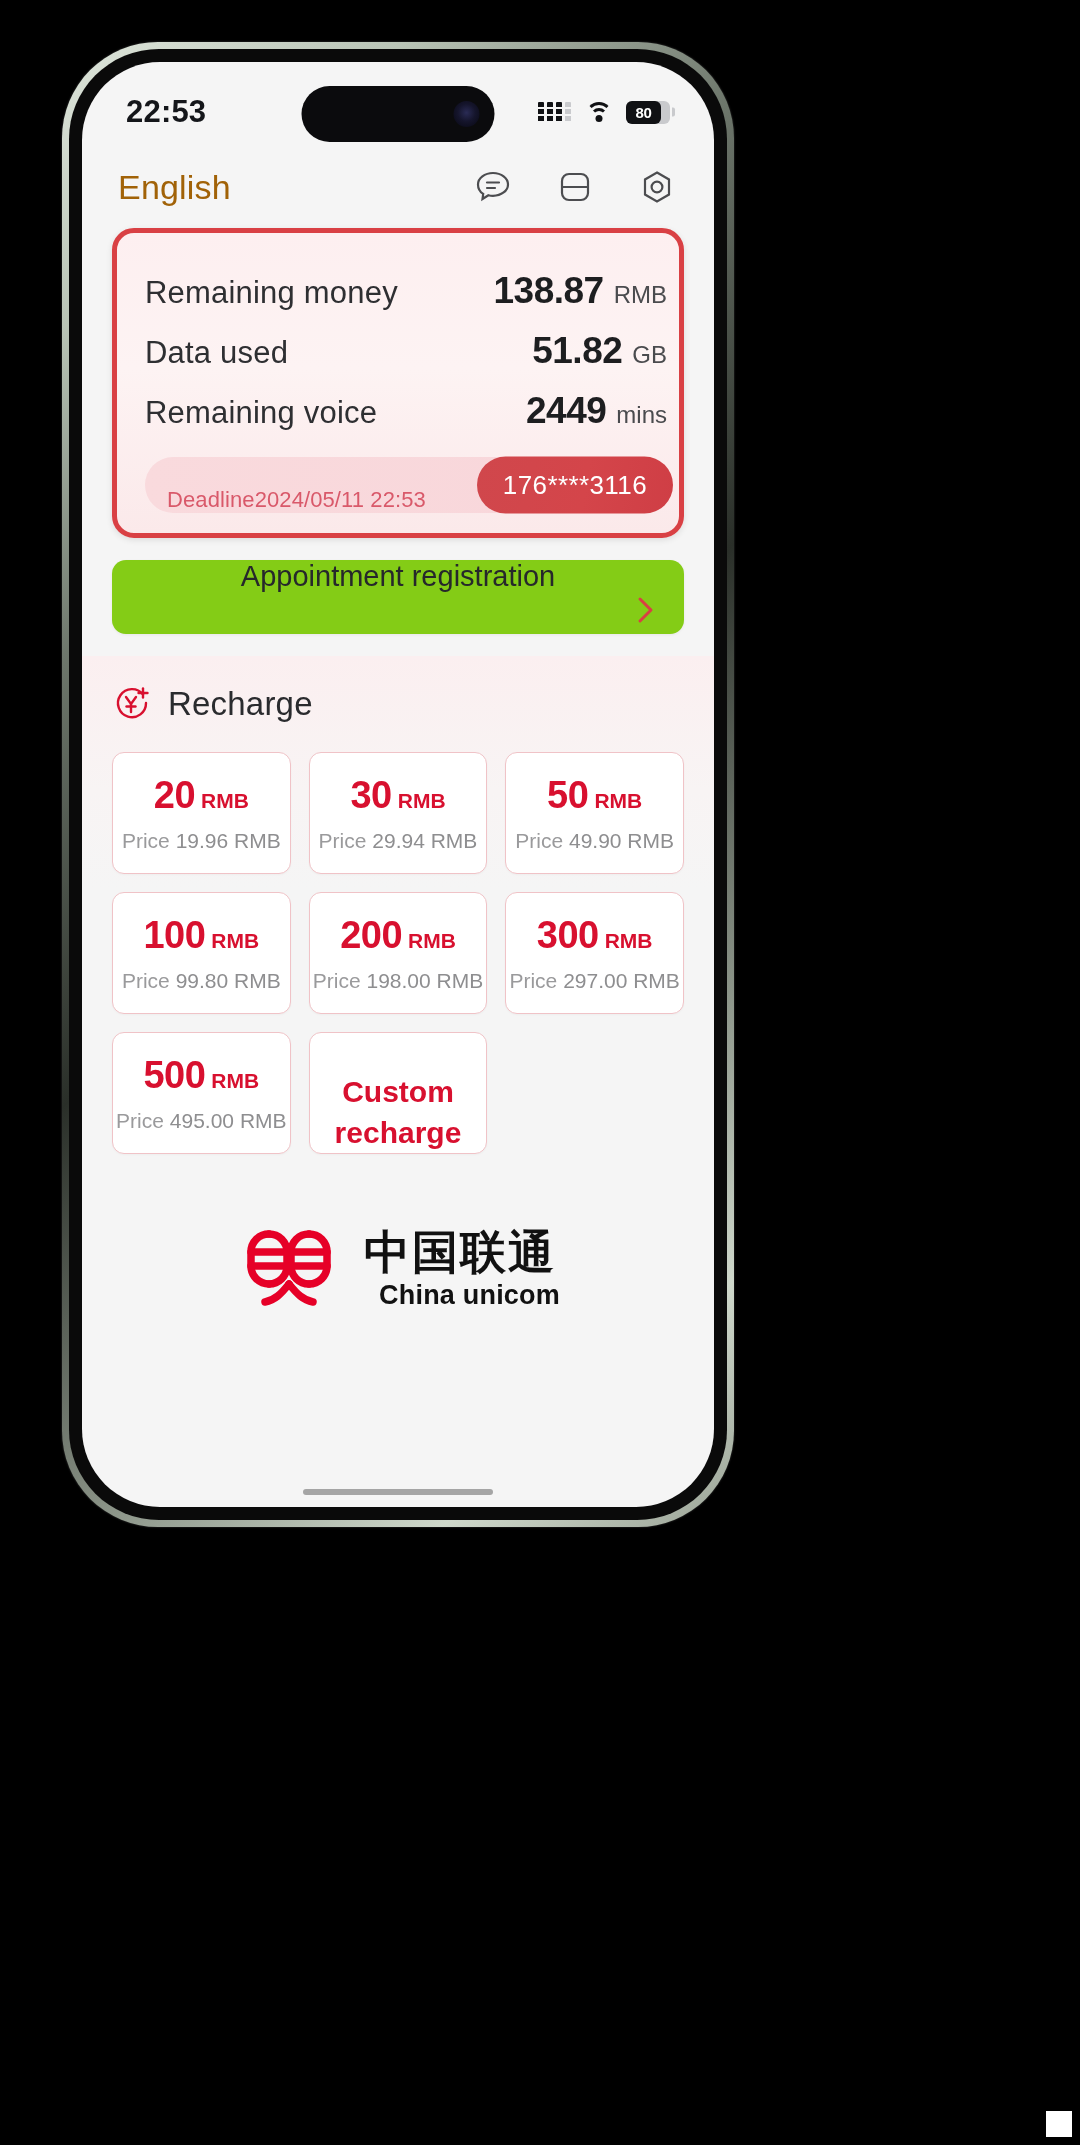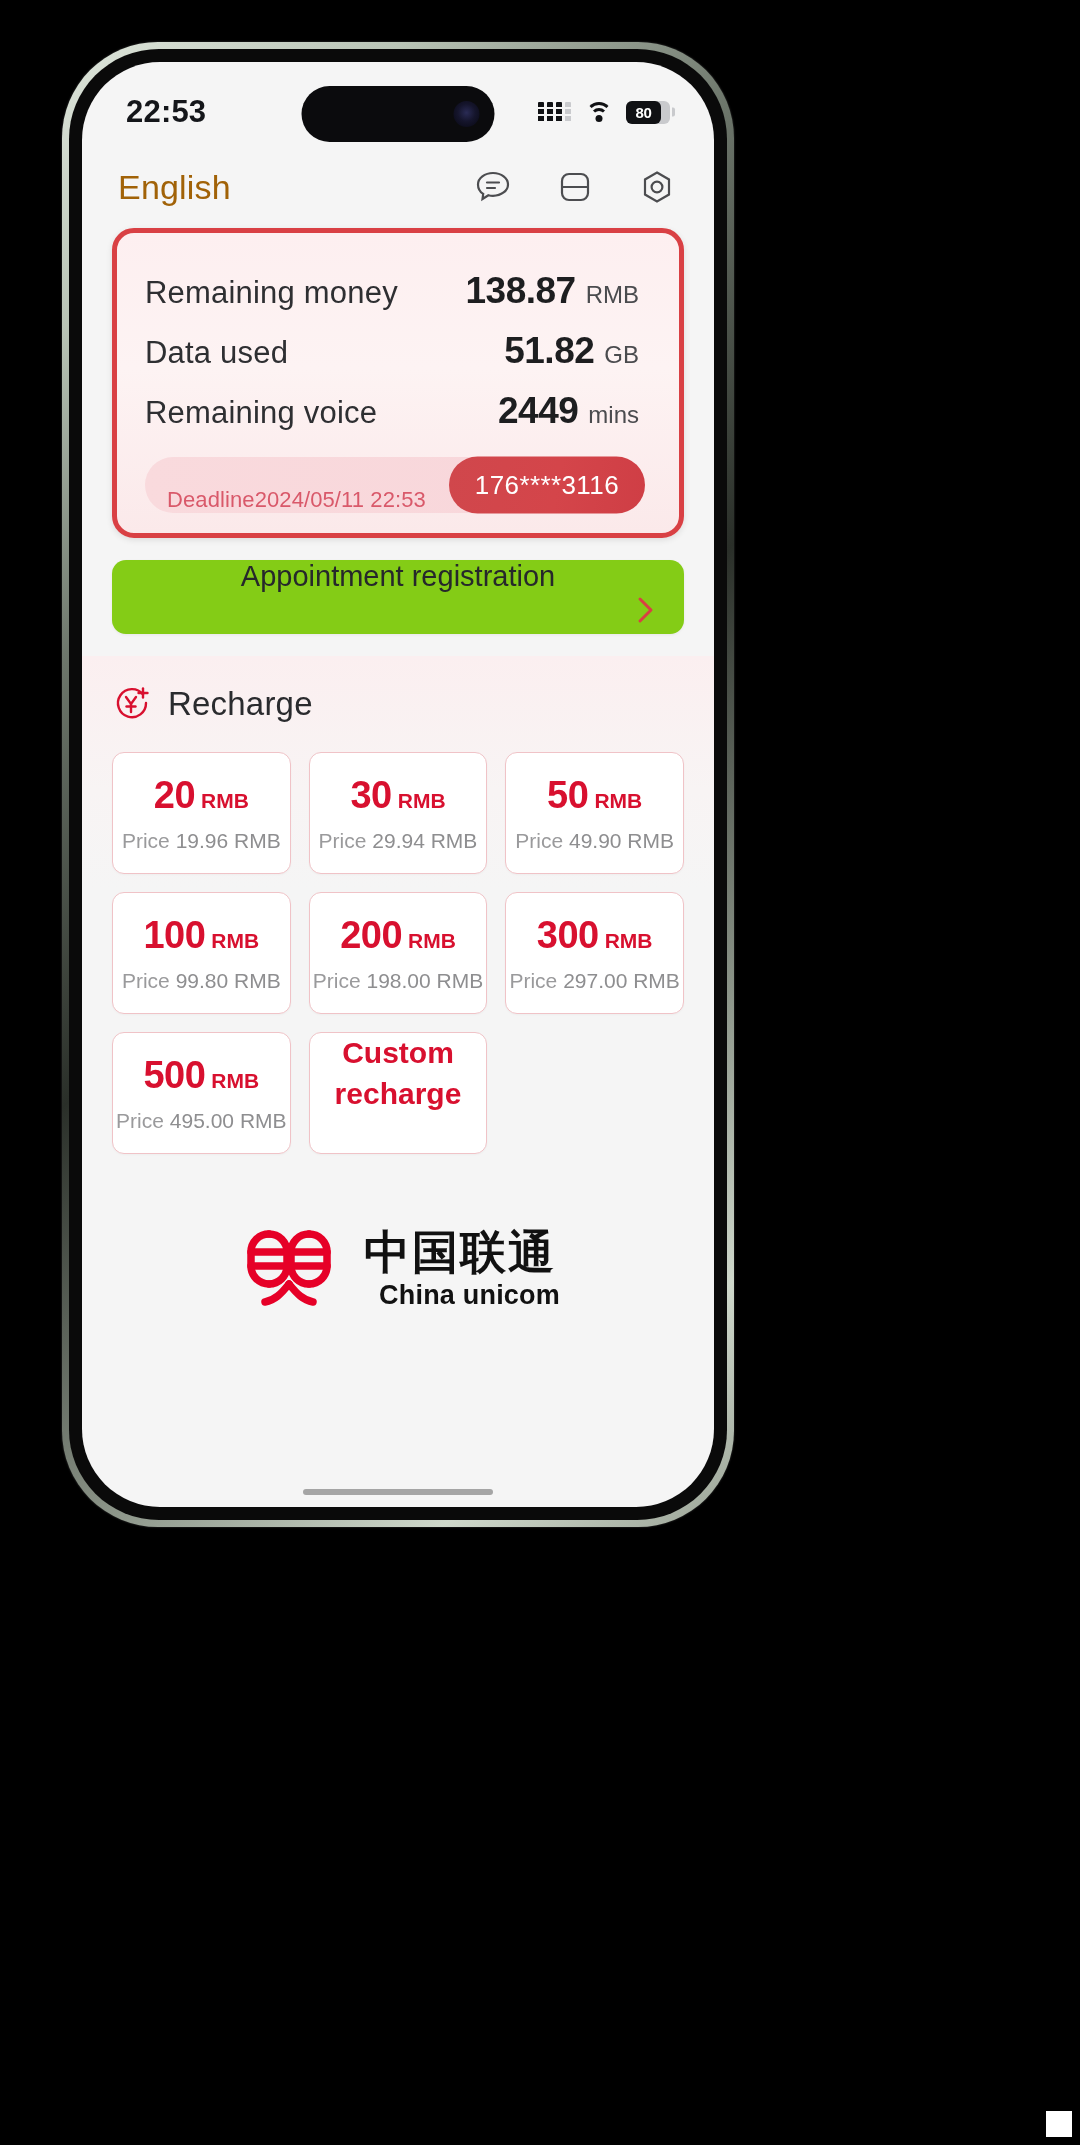--- a/index.html
+++ b/index.html
@@ -103,21 +103,21 @@
 
   
   .body-scroll { background:#f5f5f5; padding: 0 0 0 0; }
 
   
   .balance-wrap { padding: 6px 30px 0 30px; }
   .balance {
     border: 5px solid #d94044;
     border-radius: 22px;
     background: linear-gradient(180deg,#fdeff0 0%,#fdf3f3 45%,#fbe9ea 100%);
-    padding: 28px 40px 20px 28px;
+    padding: 28px 12px 20px 28px;
     box-shadow: 0 2px 6px rgba(0,0,0,.10);
   }
   .brow { display:flex; align-items:baseline; padding: 9px 0; }
   .blabel { font-size:31px; color:#2e2f32; letter-spacing:.2px; }
   .bval { margin-left:auto; display:flex; align-items:baseline; gap:10px; }
   .bnum { font-size:37px; font-weight:700; color:#1d1e20; letter-spacing:-.5px; }
   .bunit { font-size:24px; color:#4a4b4e; }
   .deadline-bar {
     margin-top: 16px;
     position: relative;
@@ -165,21 +165,21 @@
     height: 122px;
     display:flex; flex-direction:column; align-items:center; justify-content:center;
     gap: 12px;
     box-shadow: 0 1px 2px rgba(0,0,0,.03);
   }
   .tile-amt { display:flex; align-items:baseline; gap:6px; }
   .tile-num { font-size:38px; font-weight:700; color:#d8102f; letter-spacing:-.5px; }
   .tile-cur { font-size:21px; font-weight:700; color:#d8102f; }
   .tile-price { font-size:21px; color:#9a9a9c; }
   .tile-price b { font-weight:400; color:#8e8e90; }
-  .tile.custom { justify-content:flex-start; gap:0; }
+  .tile.custom { justify-content:flex-end; gap:0; }
   .tile.custom .ct {
     font-size:30px; font-weight:700; color:#d8102f; text-align:center; line-height:1.35;
   }
 
   
   .footer { background:#f5f5f5; padding: 46px 0 10px 0; text-align:center; }
   .logo-row { display:flex; align-items:center; justify-content:center; gap: 22px; }
   .logo-text { text-align:left; }
   .logo-cn { font-size:46px; font-weight:700; color:#111; letter-spacing:2px; line-height:1; }
   .logo-en { font-size:27px; font-weight:700; color:#111; letter-spacing:.2px; margin-top:5px;margin-left:15px; }

